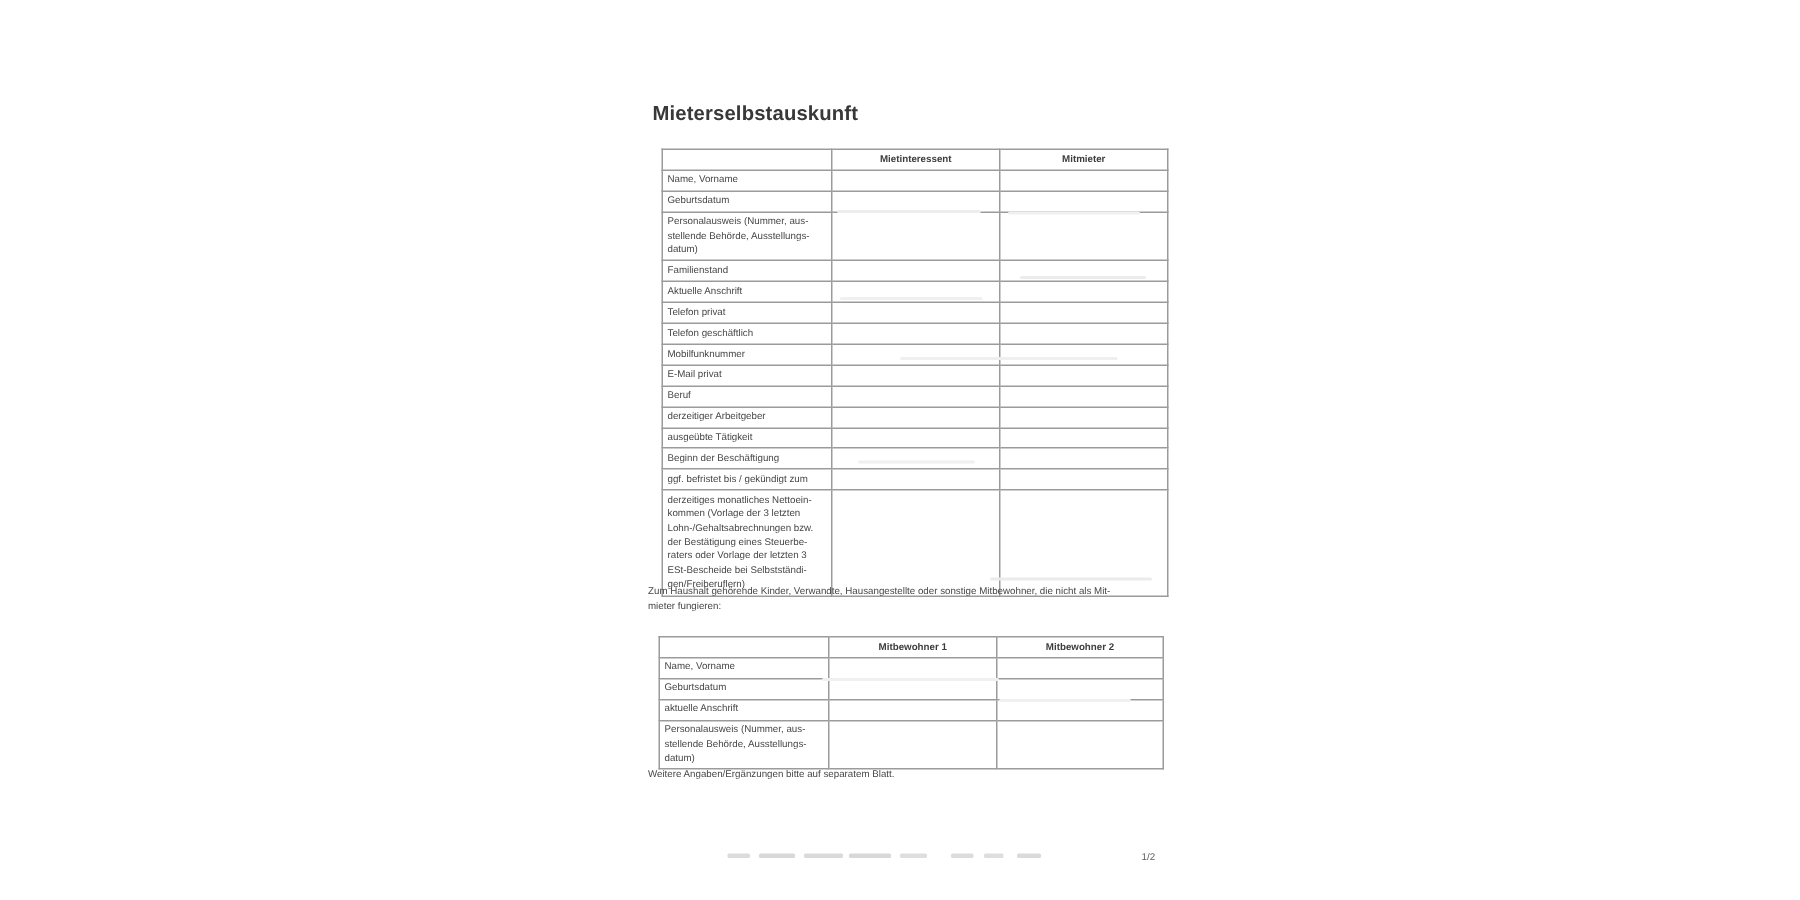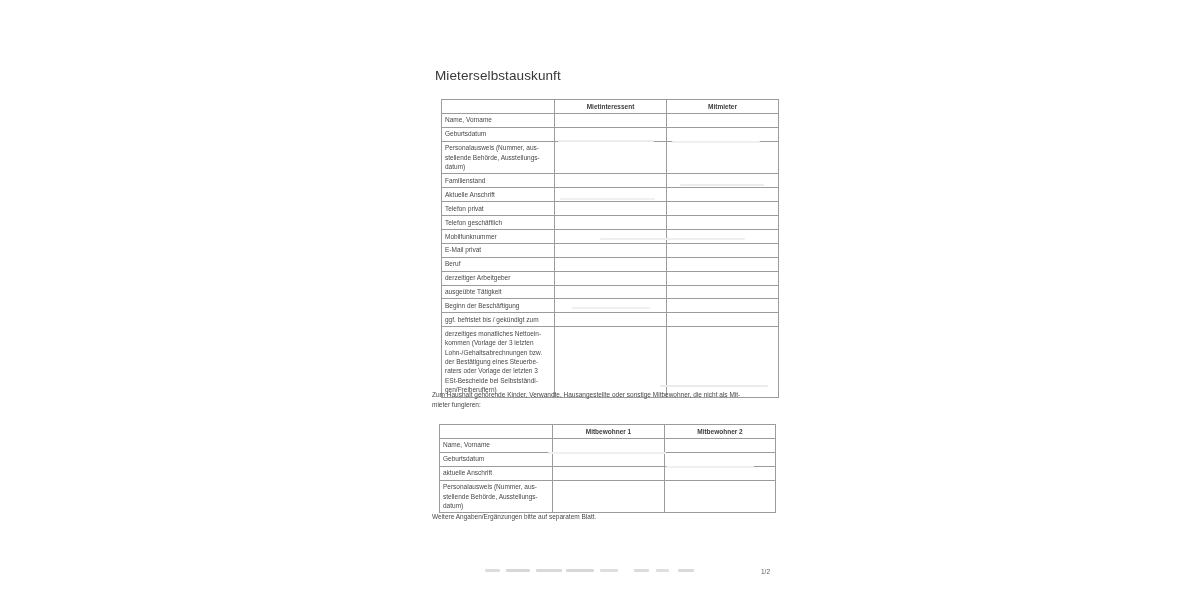--- a/index.html
+++ b/index.html
@@ -17,21 +17,21 @@
     left: 0; top: 0;
     width: 1200px; height: 600px;
     background: #ffffff;
   }
   .title {
     position: absolute;
     left: 435px;
     top: 68px;
     margin: 0;
     font-size: 13.5px;
-    font-weight: normal;
+    font-weight: bold;
     color: #383838;
     letter-spacing: 0.1px;
     text-align: center;
   }
   table.t {
     position: absolute;
     border-collapse: collapse;
     table-layout: fixed;
     font-size: 6.5px;
     color: #474747;

